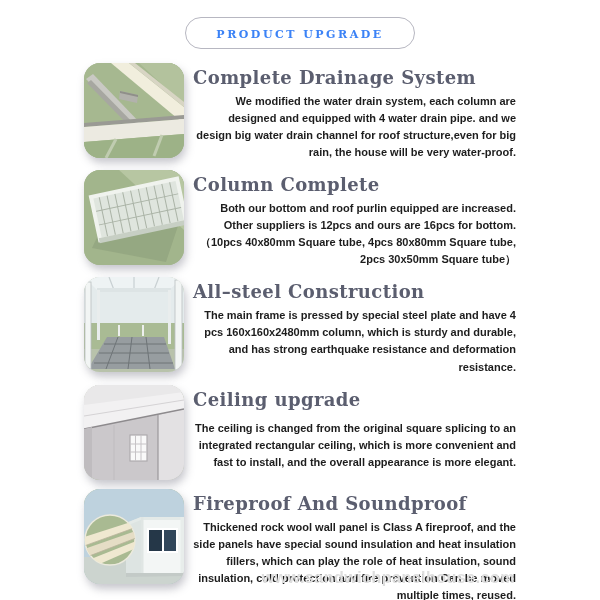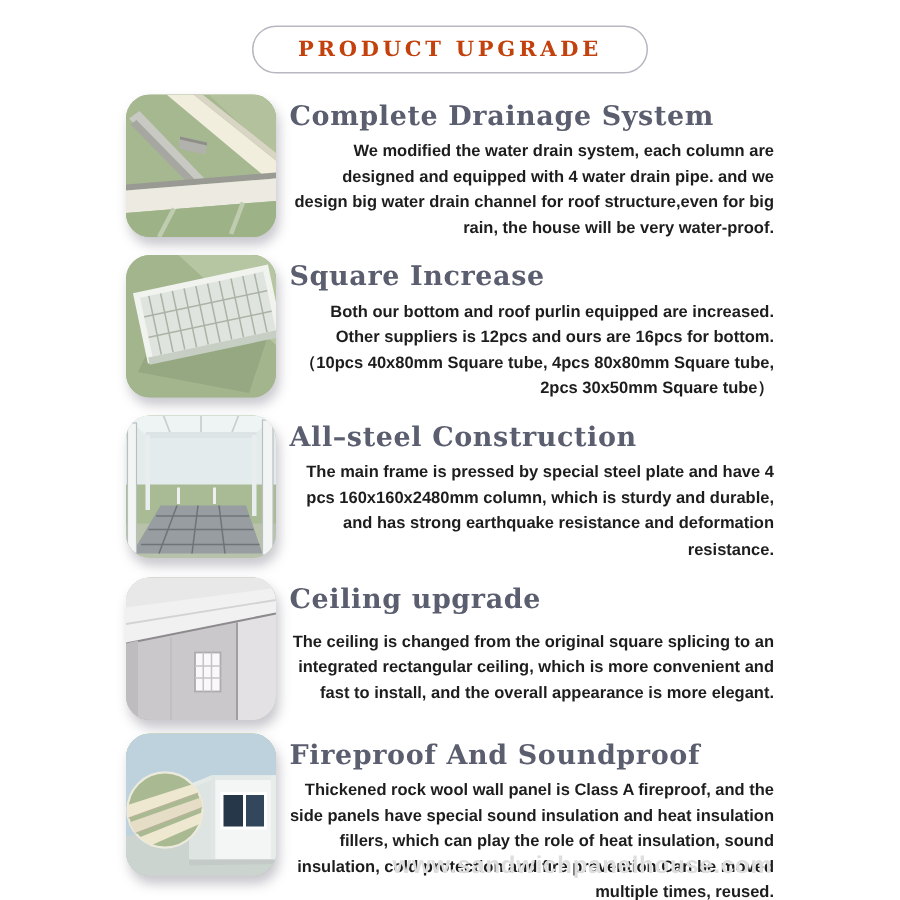--- a/index.html
+++ b/index.html
@@ -12,23 +12,23 @@
   }
   .header-wrap{padding-top:17px;display:flex;justify-content:center;}
   .header-pill{
     border:1px solid #b7b7c1;
     border-radius:999px;
     padding:6px 30px;
   }
   .header-pill span{
     font-family:"DejaVu Serif","Liberation Serif",serif;
     font-weight:bold;
-    font-size:14px;
+    font-size:11px;
     letter-spacing:2.5px;
-    color:#c2410c;
+    color:#3b82f6;
   }
   .sections{margin:14px 0 0 84px;width:432px;}
   .section{display:flex;gap:9px;margin-bottom:9px;}
   .tile{
     flex:none;
     width:100px;height:95px;
     border-radius:16px;
     overflow:hidden;
     box-shadow:2px 5px 8px rgba(130,130,145,.45);
     background:#a6b890;
@@ -119,21 +119,21 @@
               <line x1="64" y1="0" x2="64" y2="44"></line>
               <line x1="72" y1="0" x2="72" y2="44"></line>
               <line x1="80" y1="0" x2="80" y2="44"></line>
             </g>
             <rect x="0" y="0" width="88" height="44" fill="none" stroke="#f0f3ee" stroke-width="4"></rect>
             <rect x="-1" y="42" width="90" height="5" fill="#c7cfc4"></rect>
           </g>
         </svg>
       </div>
       <div class="txt">
-        <h2 class="section-title">Square Increase</h2>
+        <h2 class="section-title">Column Complete</h2>
         <p class="section-body">Both our bottom and roof purlin equipped are increased. Other suppliers is 12pcs and ours are 16pcs for bottom. （10pcs 40x80mm Square tube, 4pcs 80x80mm Square tube, 2pcs 30x50mm Square tube）</p>
       </div>
     </section>
 
     <section class="section">
       <div class="tile">
         <svg viewBox="0 0 100 95" preserveAspectRatio="none">
           <rect width="100" height="95" fill="#e4ebec"></rect>
           <rect y="46" width="100" height="28" fill="#a9bb94"></rect>
           <rect y="72" width="100" height="23" fill="#b8c2ab"></rect>

